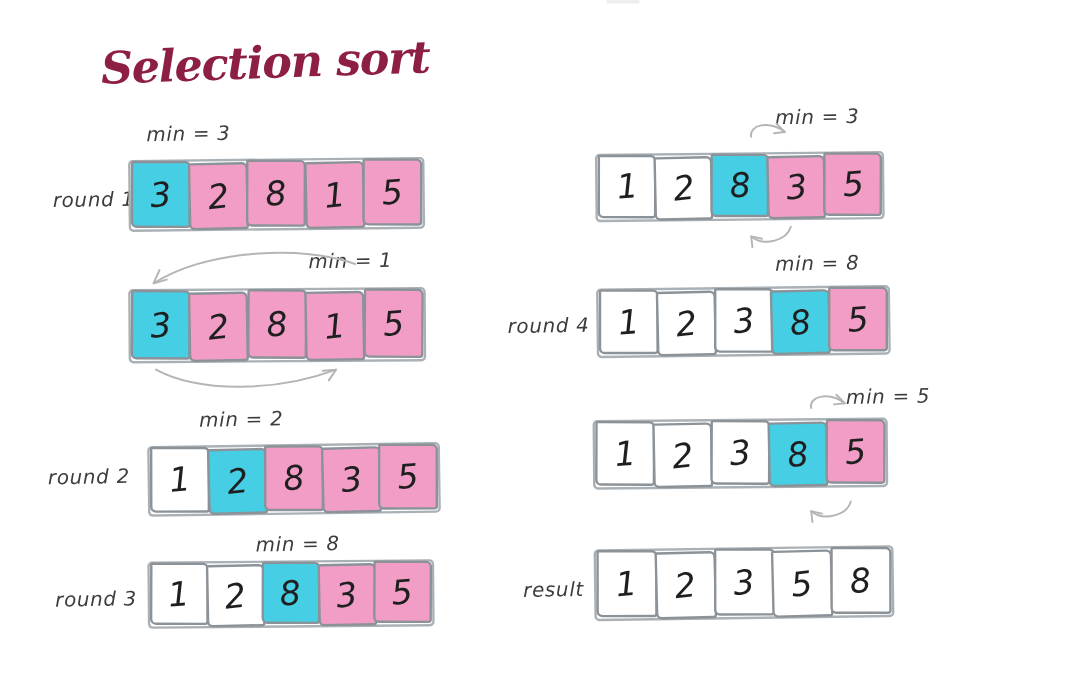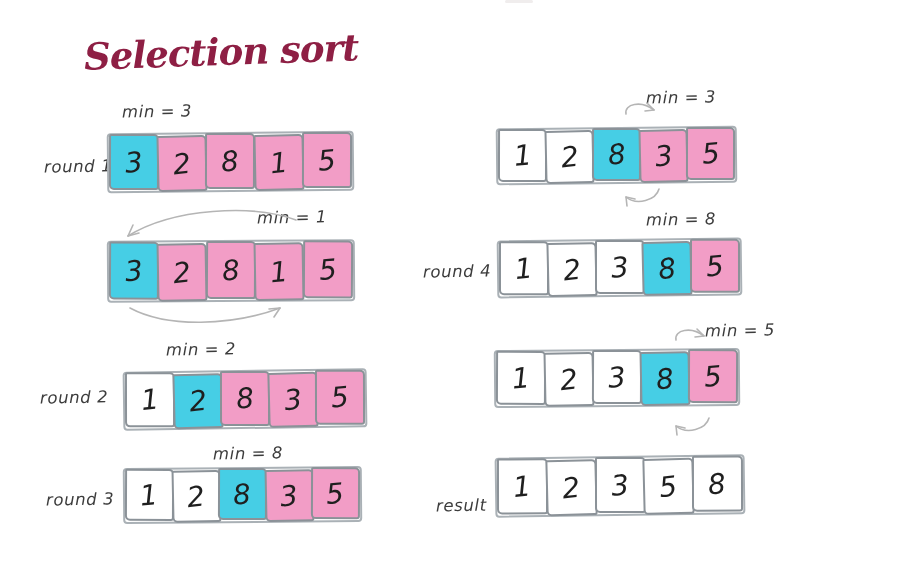--- a/index.html
+++ b/index.html
@@ -54,21 +54,21 @@
   .min-l2{left:257px; top:208px;}
   .min-l3{left:166px; top:340px;}
   .min-l4{left:213px; top:444px;}
   .min-r1{left:646px; top:88px;}
   .min-r2{left:646px; top:210px;}
   .min-r3{left:705px; top:321px;}
   .rnd-l1{left:44px;  top:157px;}
   .rnd-l3{left:40px;  top:388px;}
   .rnd-l4{left:46px;  top:490px;}
   .rnd-r2{left:423px; top:262px;}
-  .rnd-r4{left:436px; top:496px;font-style:italic;}
+  .rnd-r4{left:436px; top:482px;font-style:italic;}
   
   .arrow{position:absolute; color:#b5b5b5;}
   .arrow path{fill:none; stroke:currentColor; stroke-width:1.6; stroke-linecap:round;}
   .arw-l2-top{left:118px; top:206px; width:185px; height:36px;}
   .arw-l2-bot{left:122px; top:300px; width:168px; height:30px;}
   .arw-r1-top{left:621px; top:99px;  width:40px;  height:20px;}
   .arw-r1-bot{left:617px; top:184px; width:46px;  height:24px;}
   .arw-r3-top{left:671px; top:325px; width:40px;  height:20px;}
   .arw-r3-bot{left:667px; top:413px; width:46px;  height:24px;}
 </style>

